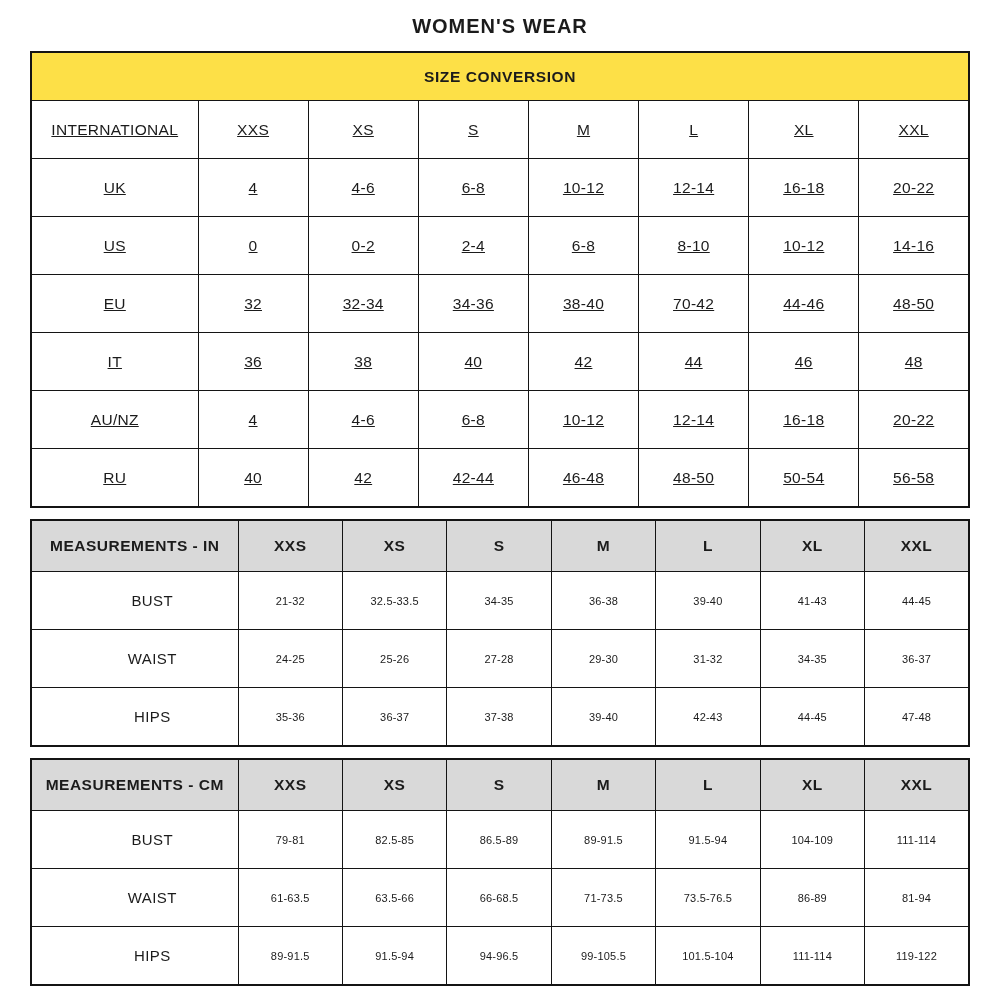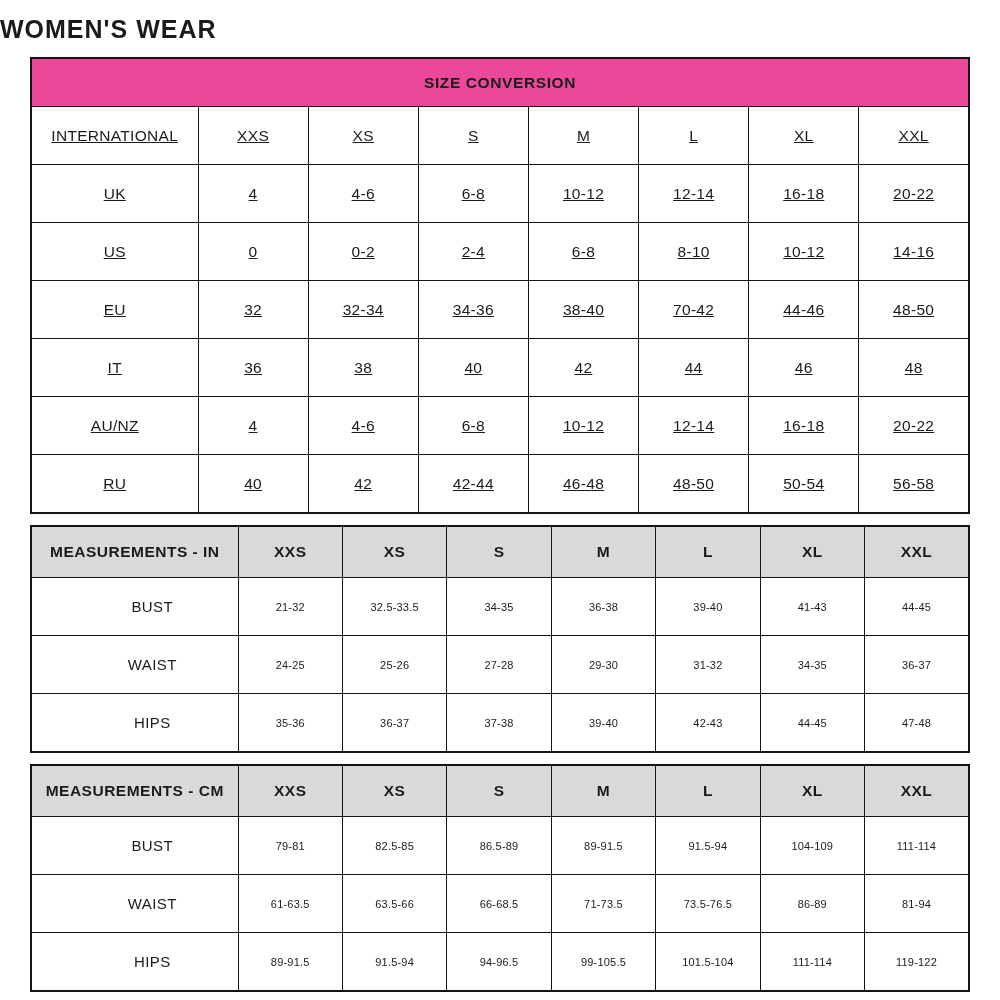--- a/index.html
+++ b/index.html
@@ -11,21 +11,22 @@
     font-family: "Liberation Sans", sans-serif;
     color: #1b1b1b;
     -webkit-font-smoothing: antialiased;
   }
   .page {
     width: 1000px;
     height: 1000px;
     box-sizing: border-box;
   }
   .page-title {
-    font-size: 25px;
+    text-align: center;
+    font-size: 20px;
     font-weight: 700;
     letter-spacing: 1px;
     padding: 15px 0 13px 0;
   }
   table.tbl {
     width: 940px;
     margin: 0 auto 11px auto;
     border-collapse: collapse;
     table-layout: fixed;
   }
@@ -37,21 +38,21 @@
   }
   table.tbl td, table.tbl th {
     text-align: center;
     vertical-align: middle;
     padding: 0 4px;
     overflow: hidden;
   }
   
   #table-size-conversion .section-head th {
     height: 47px;
-    background: #ec4899;
+    background: #fde047;
     font-size: 15.5px;
     font-weight: 700;
     letter-spacing: 0.6px;
   }
   #table-size-conversion td {
     height: 57px;
     font-size: 15.5px;
     font-weight: 400;
     letter-spacing: 0.3px;
     text-decoration: underline;

